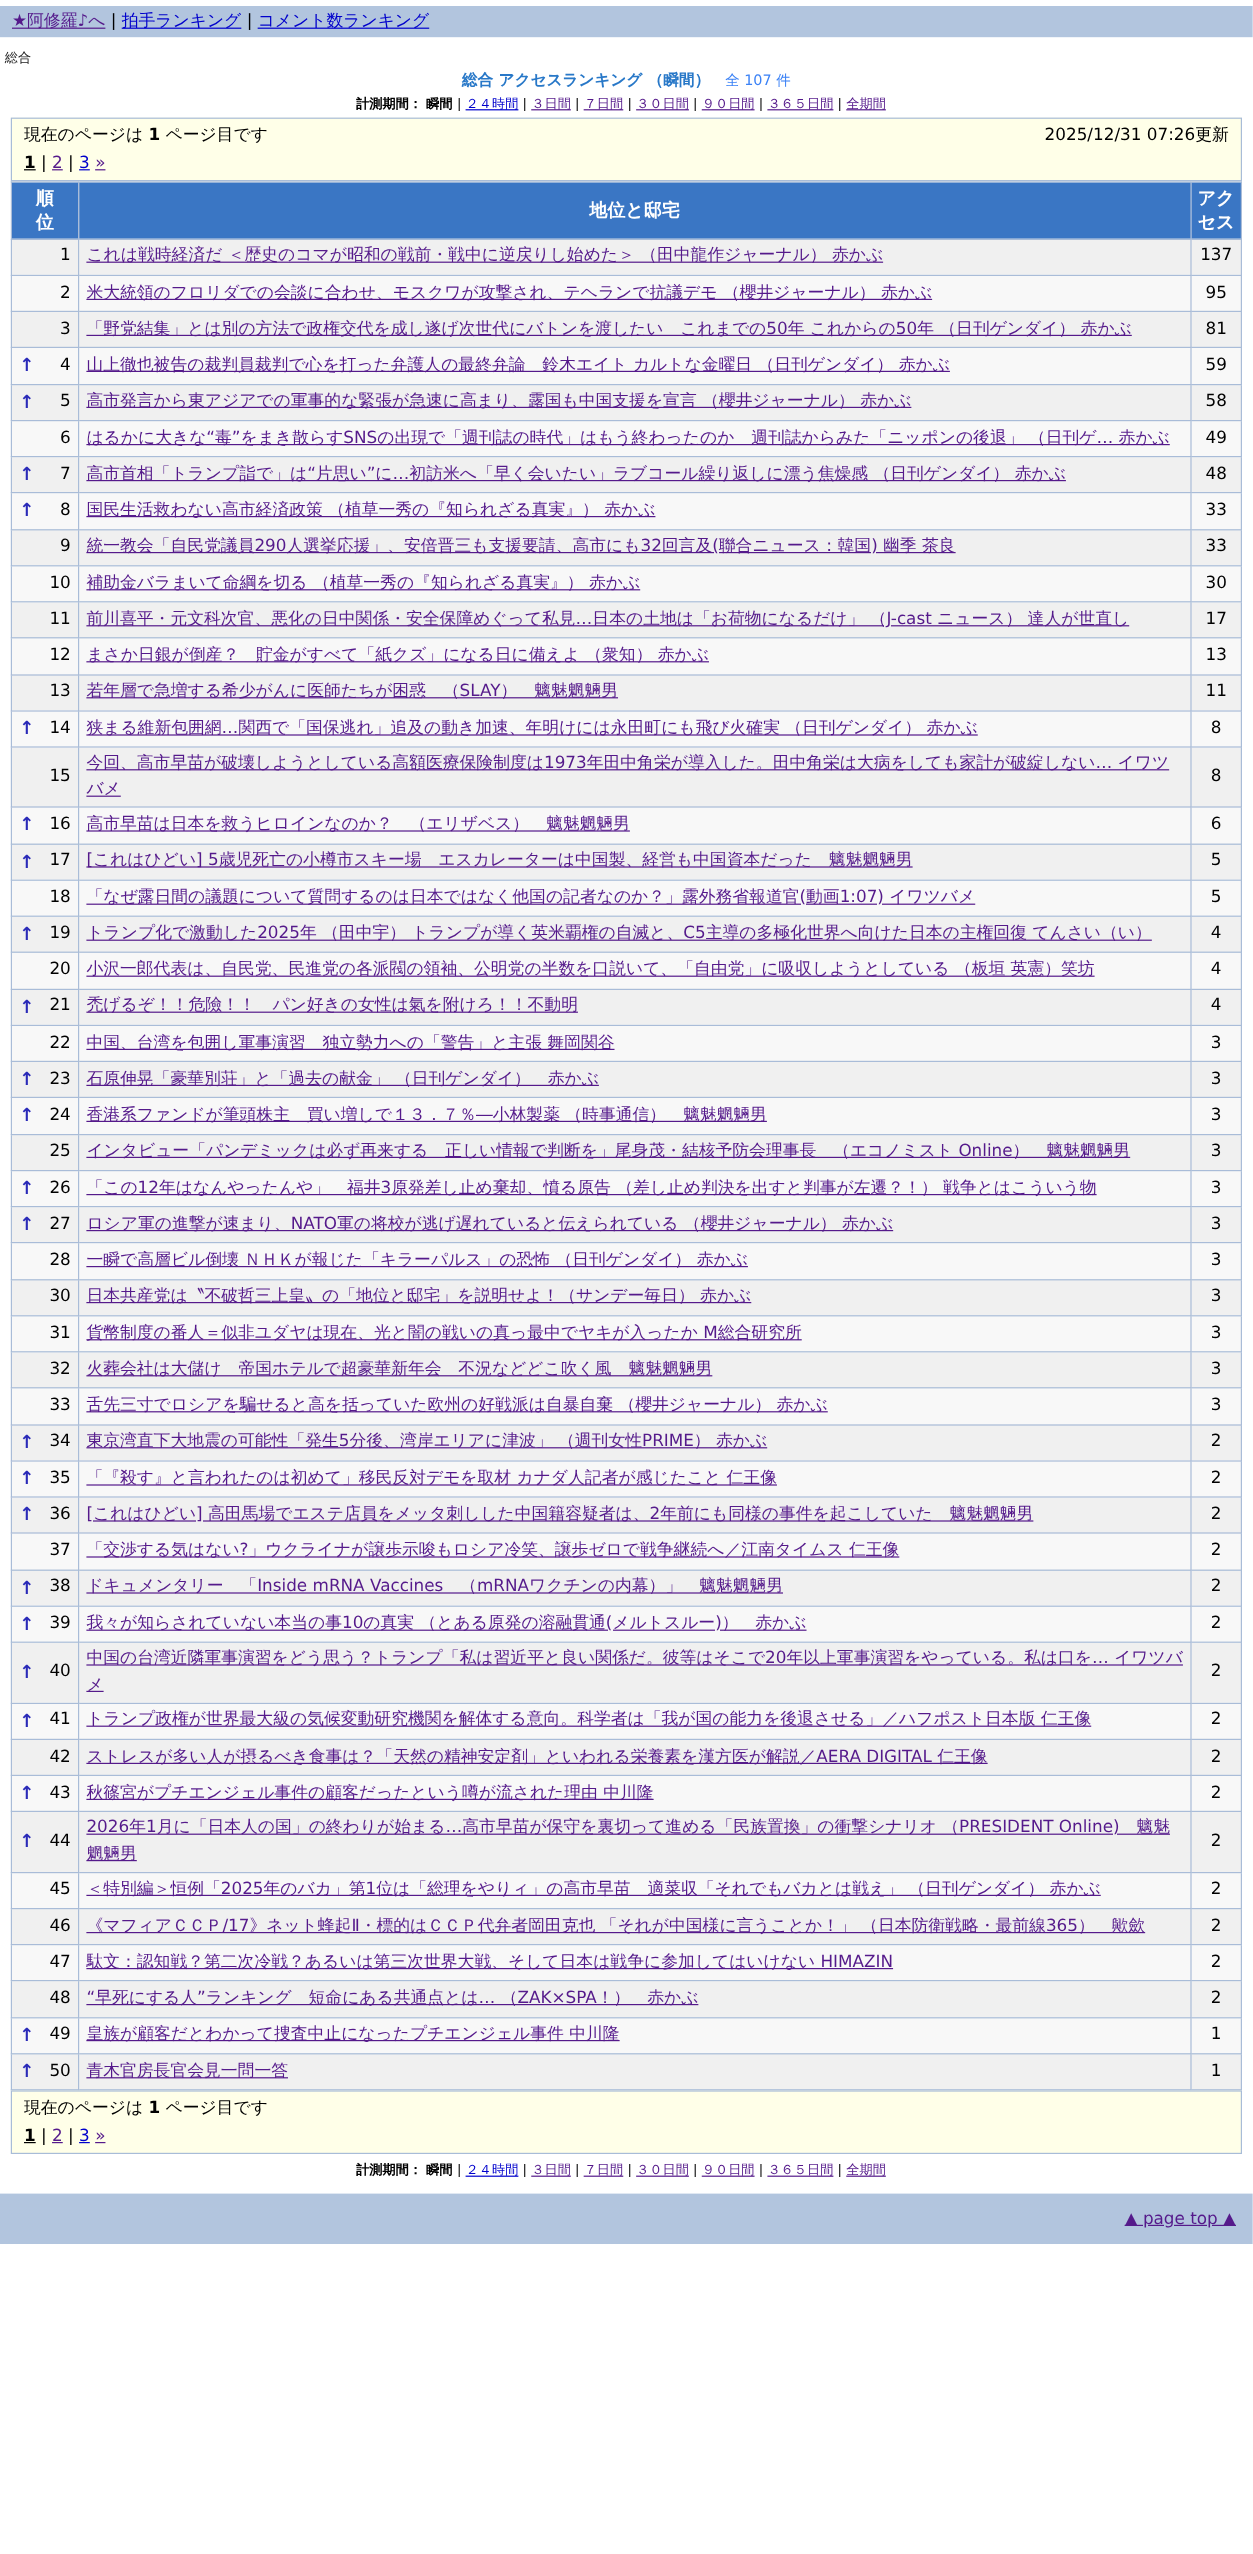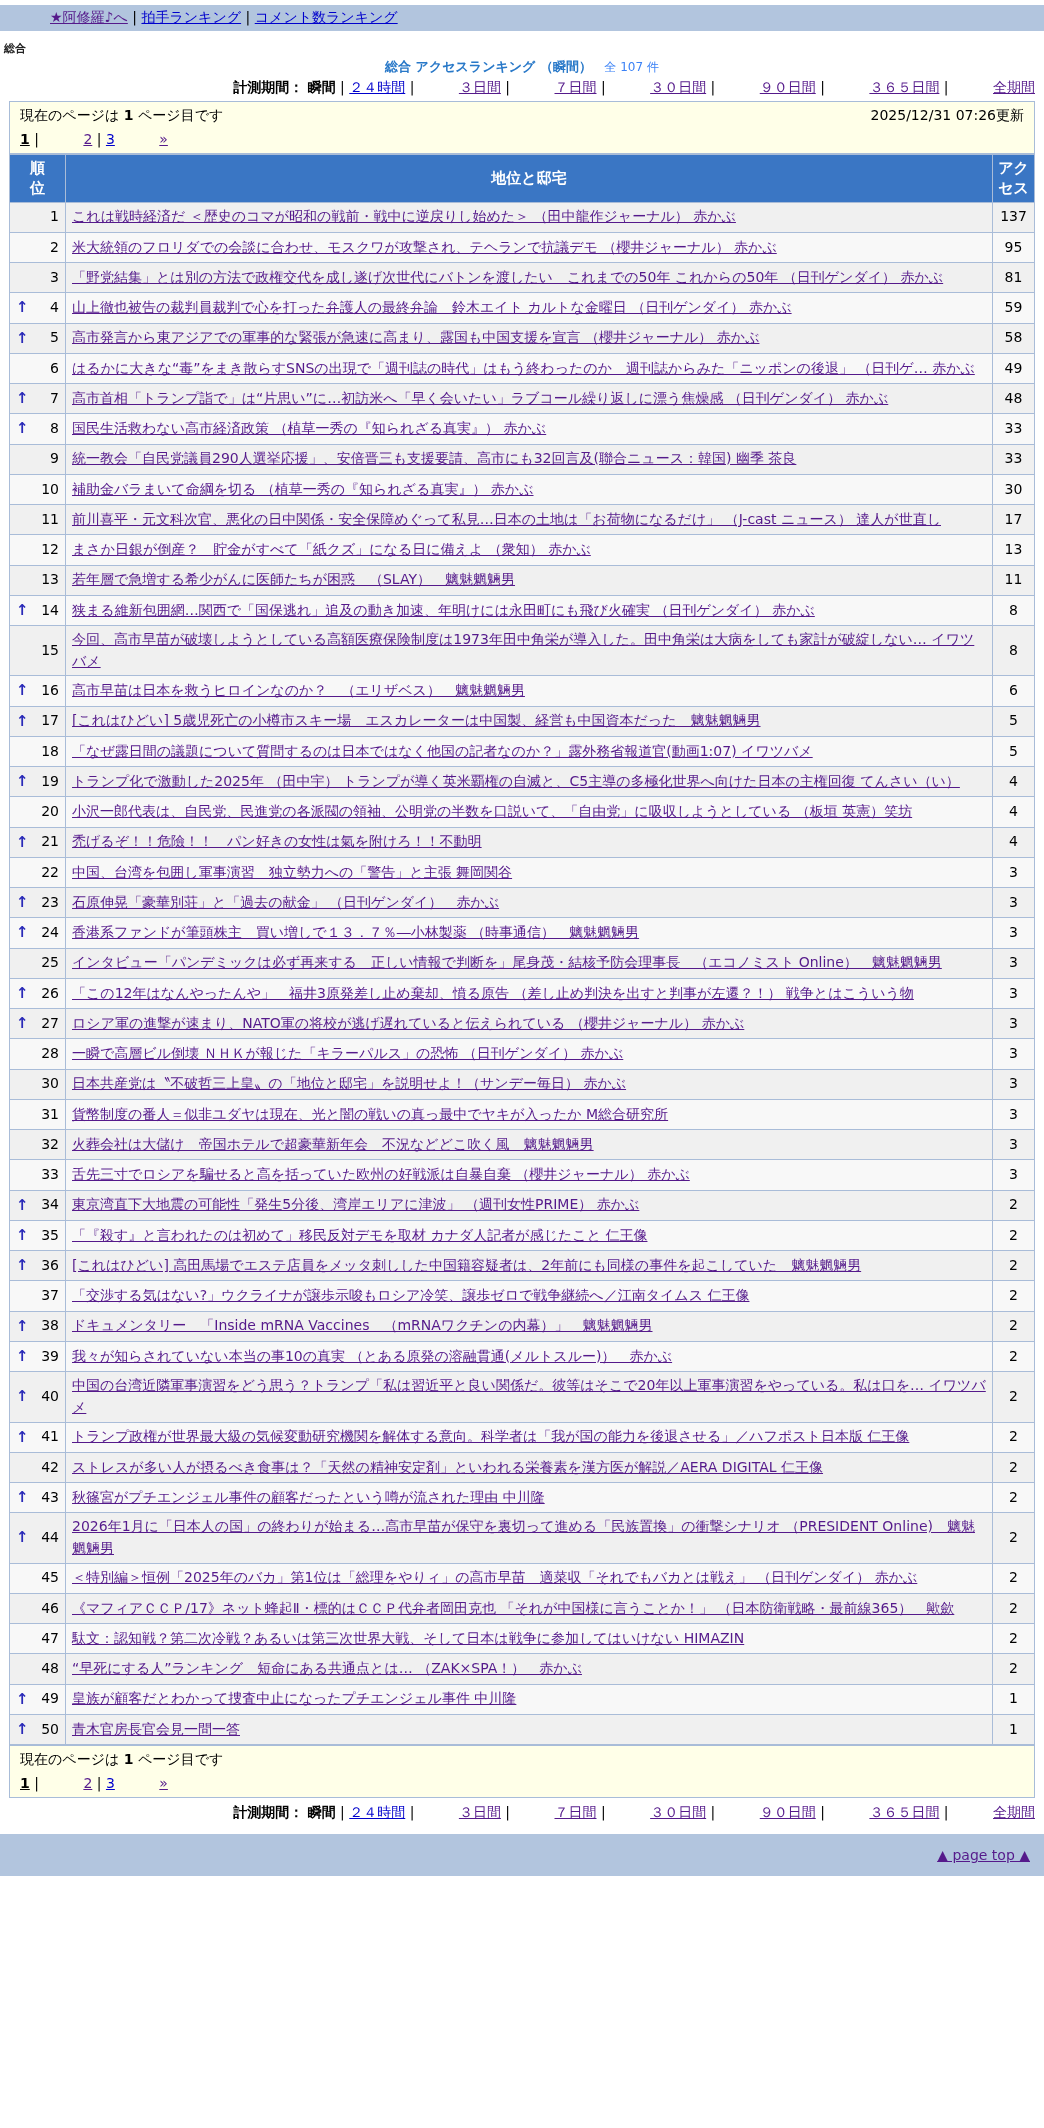--- a/index.html
+++ b/index.html
@@ -18,53 +18,53 @@
   *{box-sizing:border-box;}
   html,body{margin:0;padding:0;}
   body{
     width:1044px;
     background:#fff;
     font-family:"DejaVu Sans","Liberation Sans",sans-serif;
     color:#000;
     font-size:14px;
   }
   a{text-decoration:underline;cursor:pointer;}
-  a.purple{color:var(--link-purple);margin-left:40px;}
+  a.purple{color:var(--link-purple);}
   a.blue{color:var(--link-blue);}
   .topbar{
     margin-top:5px;
     background:var(--bar-bg);
     padding:4px 10px;
     font-size:14px;
   }
   .topbar .sep{color:#000;}
   .section-label{
     margin:10px 0 2px 4px;
     font-size:11px;
-    font-weight:bold;
+    font-weight:normal;
     color:#222;
   }
   .title-line{
     text-align:center;
     margin:2px 0 3px 0;
   }
   .title-line .main{
     color:var(--title-blue);
     font-weight:bold;
     font-size:13px;
   }
   .title-line .count{
     color:#3b82f6;
     font-size:12px;
     margin-left:8px;
   }
   .period-line{
-    text-align:right;
+    text-align:center;
     margin:0 9px 4px 0;
-    font-size:14px;
+    font-size:11px;
   }
   .period-line .label{font-weight:bold;}
   .period-line .current{font-weight:bold;}
   .content{margin:0 9px;}
   .page-box{
     background:var(--box-bg);
     border:1px solid var(--box-border);
     padding:5px 10px 6px 10px;
     font-size:14px;
     position:relative;

